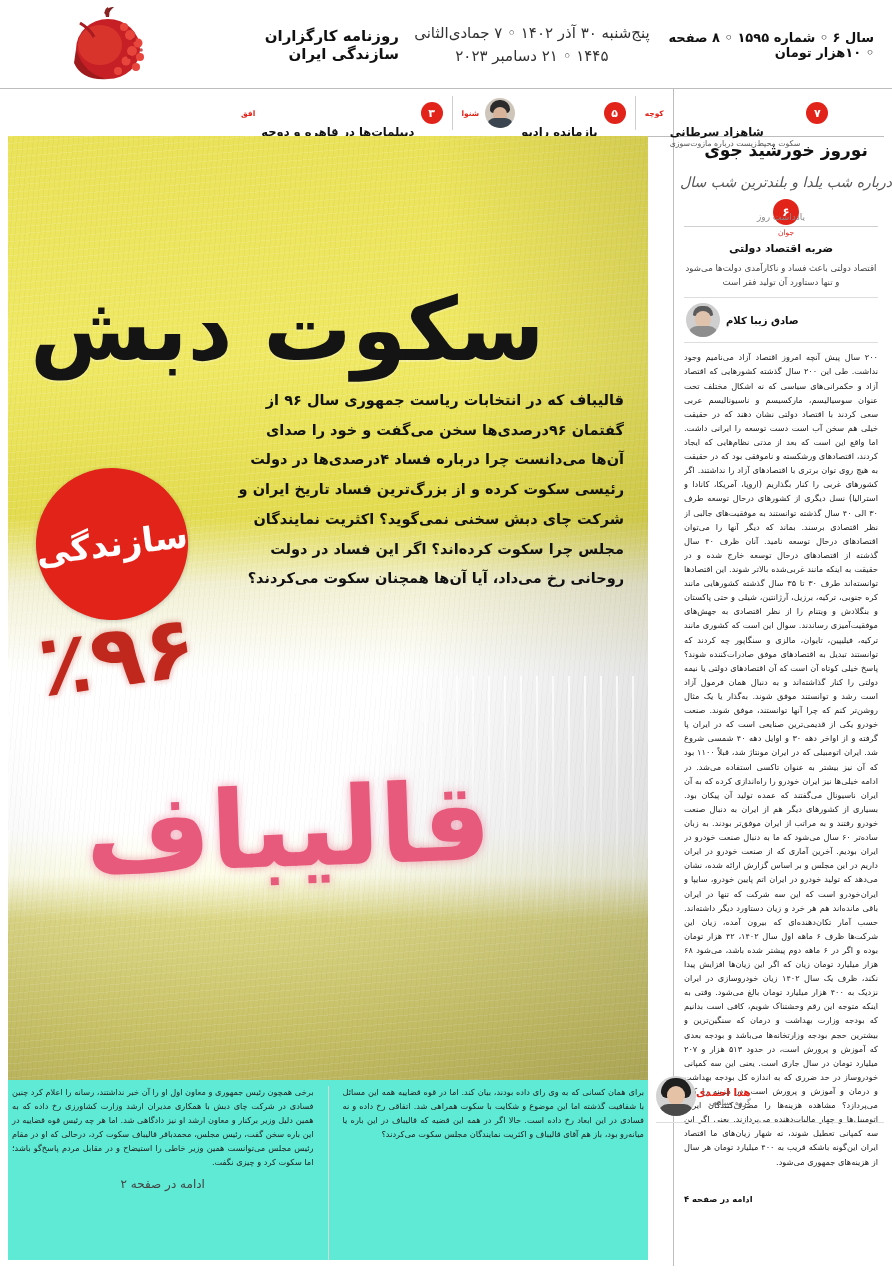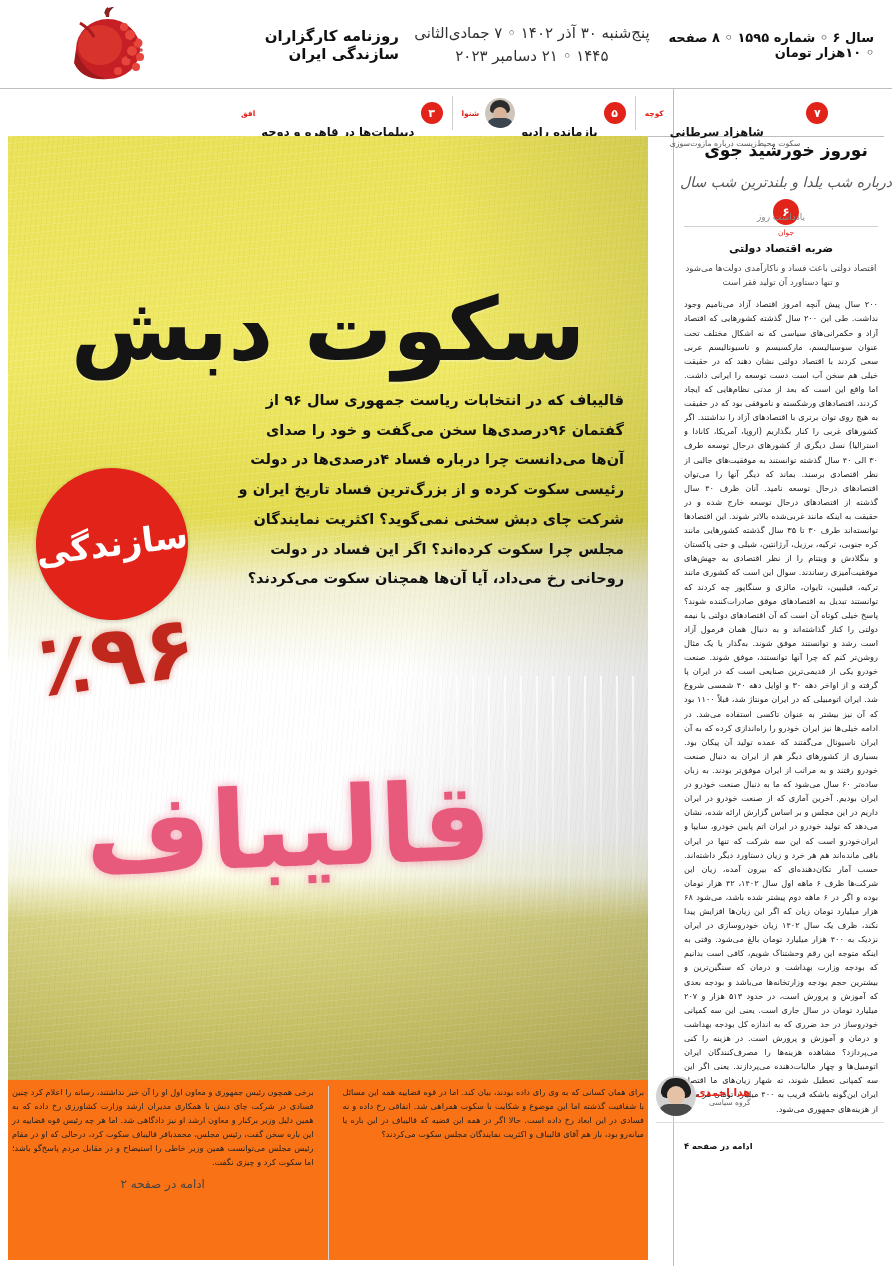--- a/index.html
+++ b/index.html
@@ -135,21 +135,21 @@
     -webkit-mask-image:linear-gradient(180deg, rgba(0,0,0,1) 0%, rgba(0,0,0,.35) 55%, rgba(0,0,0,0) 100%);
             mask-image:linear-gradient(180deg, rgba(0,0,0,1) 0%, rgba(0,0,0,.35) 55%, rgba(0,0,0,0) 100%);
     opacity:.9;
   }
   .wall-shadow{
     position:absolute;inset:0;
     background:radial-gradient(ellipse at 30% 20%, rgba(0,0,0,0) 40%, rgba(0,0,0,.18) 100%);
   }
   .headline-main{
     position:absolute;top:150px;right:22px;left:22px;
-    text-align:center;
+    text-align:left;
     font-size:88px;font-weight:bold;color:#141414;
     letter-spacing:-1px;line-height:1;
     text-shadow:0 2px 0 rgba(255,255,255,.25);
   }
   .lead-deck{
     position:absolute;top:250px;right:24px;width:395px;
     font-size:14.5px;line-height:2.05;color:#111;font-weight:bold;text-align:right;
   }
   .stamp{
     position:absolute;top:332px;left:28px;width:152px;height:152px;border-radius:50%;
@@ -172,21 +172,21 @@
   }
   .photo-credit{
     position:absolute;bottom:4px;left:8px;font-size:8px;color:#fff;
     background:rgba(0,0,0,.35);padding:2px 6px;border-radius:2px;
   }
 
   
   .bottom-row{
     position:absolute;bottom:20px;left:8px;width:640px;height:180px;
     display:flex;flex-direction:row-reverse;gap:10px;
-    background:#f97316;padding-top:6px;box-sizing:border-box;
+    background:#5eead4;padding-top:6px;box-sizing:border-box;
   }
   .bcol{flex:1;font-size:8.2px;line-height:1.7;color:#222;text-align:justify;padding:0 4px;}
   .bcol .cont{font-size:12px;color:#444;text-align:center;margin-top:4px;}
   .bcol-divider{width:1px;background:#d7d7d7;}
   .right-side-col{
     position:absolute;left:656px;top:1076px;width:228px;
   }
   .side-person{
     display:flex;flex-direction:row-reverse;align-items:center;
     border-bottom:1px solid #ddd;padding-bottom:6px;margin-bottom:6px;
@@ -293,20 +293,28 @@
       </div>
       <div class="teaser-kicker">کوچه</div>
     </div>
 
   </div>
 
   <div class="col-opinion">
     <div class="col-label">یادداشت روز</div>
     <div class="op-title">ضربه اقتصاد دولتی</div>
     <div class="op-deck">اقتصاد دولتی باعث فساد و ناکارآمدی دولت‌ها می‌شود و تنها دستاورد آن تولید فقر است</div>
+    <div class="op-author">
+      <div class="avatar">
+        <span class="hair"></span>
+          <span class="face"></span>
+          <span class="body"></span>
+      </div>
+      <div class="op-author-name">صادق زیبا کلام</div>
+    </div>
     <div class="op-body">۲۰۰ سال پیش آنچه امروز اقتصاد آزاد می‌نامیم وجود نداشت. طی این ۲۰۰ سال گذشته کشورهایی که اقتصاد آزاد و حکمرانی‌های سیاسی که نه اشکال مختلف تحت عنوان سوسیالیسم، مارکسیسم و ناسیونالیسم عربی سعی کردند با اقتصاد دولتی نشان دهند که در حقیقت خیلی هم سخن آب است دست توسعه را ایرانی داشت. اما واقع این است که بعد از مدتی نظام‌هایی که ایجاد کردند، اقتصادهای ورشکسته و ناموفقی بود که در حقیقت به هیچ روی توان برتری با اقتصادهای آزاد را نداشتند. اگر کشورهای غربی را کنار بگذاریم (اروپا، آمریکا، کانادا و استرالیا) نسل دیگری از کشورهای درحال توسعه طرف ۳۰ الی ۴۰ سال گذشته توانستند به موفقیت‌های جالبی از نظر اقتصادی برسند. بماند که دیگر آنها را می‌توان اقتصادهای درحال توسعه نامید. آنان ظرف ۴۰ سال گذشته از اقتصادهای درحال توسعه خارج شده و در حقیقت به اینکه مانند غربی‌شده بالاتر شوند. این اقتصادها توانسته‌اند طرف ۳۰ تا ۳۵ سال گذشته کشورهایی مانند کره جنوبی، ترکیه، برزیل، آرژانتین، شیلی و حتی پاکستان و بنگلادش و ویتنام را از نظر اقتصادی به جهش‌های موفقیت‌آمیزی رساندند. سوال این است که کشوری مانند ترکیه، فیلیپین، تایوان، مالزی و سنگاپور چه کردند که توانستند تبدیل به اقتصادهای موفق صادرات‌کننده شوند؟ پاسخ خیلی کوتاه آن است که آن اقتصادهای دولتی یا نیمه دولتی را کنار گذاشته‌اند و به دنبال همان فرمول آزاد است رشد و توانستند موفق شوند. به‌گذار یا یک مثال روشن‌تر کنم که چرا آنها توانستند، موفق شوند. صنعت خودرو یکی از قدیمی‌ترین صنایعی است که در ایران پا گرفته و از اواخر دهه ۳۰ و اوایل دهه ۴۰ شمسی شروع شد. ایران اتومبیلی که در ایران مونتاژ شد، قبلاً ۱۱۰۰ بود که آن نیز بیشتر به عنوان تاکسی استفاده می‌شد. در ادامه خیلی‌ها نیز ایران خودرو را راه‌اندازی کرده که به آن ایران ناسیونال می‌گفتند که عمده تولید آن پیکان بود. بسیاری از کشورهای دیگر هم از ایران به دنبال صنعت خودرو رفتند و به مراتب از ایران موفق‌تر بودند. به زبان ساده‌تر ۶۰ سال می‌شود که ما به دنبال صنعت خودرو در ایران بودیم. آخرین آماری که از صنعت خودرو در ایران داریم در این مجلس و بر اساس گزارش ارائه شده، نشان می‌دهد که تولید خودرو در ایران اتم پایین خودرو، سایپا و ایران‌خودرو است که این سه شرکت که تنها در ایران باقی مانده‌اند هم هر خرد و زیان دستاورد دیگر داشته‌اند. حسب آمار تکان‌دهنده‌ای که بیرون آمده، زیان این شرکت‌ها ظرف ۶ ماهه اول سال ۱۴۰۲، ۴۲ هزار تومان بوده و اگر در ۶ ماهه دوم پیشتر شده باشد، می‌شود ۶۸ هزار میلیارد تومان زیان که اگر این زیان‌ها افزایش پیدا نکند، ظرف یک سال ۱۴۰۲ زیان خودروسازی در ایران نزدیک به ۴۰۰ هزار میلیارد تومان بالغ می‌شود. وقتی به اینکه متوجه این رقم وحشتناک شویم، کافی است بدانیم که بودجه وزارت بهداشت و درمان که سنگین‌ترین و بیشترین حجم بودجه وزارتخانه‌ها می‌باشد و بودجه بعدی که آموزش و پرورش است، در حدود ۵۱۳ هزار و ۲۰۷ میلیارد تومان در سال جاری است. یعنی این سه کمپانی خودروساز در حد ضرری که به اندازه کل بودجه بهداشت و درمان و آموزش و پرورش است. در هزینه را کنی می‌پردازد؟ مشاهده هزینه‌ها را مصرف‌کنندگان ایران اتومبیل‌ها و چهار مالیات‌دهنده می‌پردازند. یعنی اگر این سه کمپانی تعطیل شوند، ته شهار زیان‌های ما اقتصاد ایران این‌گونه باشکه قریب به ۴۰۰ میلیارد تومان هر سال از هزینه‌های جمهوری می‌شود.</div>
     <div class="op-more">ادامه در صفحه ۴</div>
   </div>
 
   <div class="lead">
     <div class="photo"></div>
     <div class="photo-grain"></div>
     <div class="wall-shadow"></div>
     <div class="drips"></div>
 

